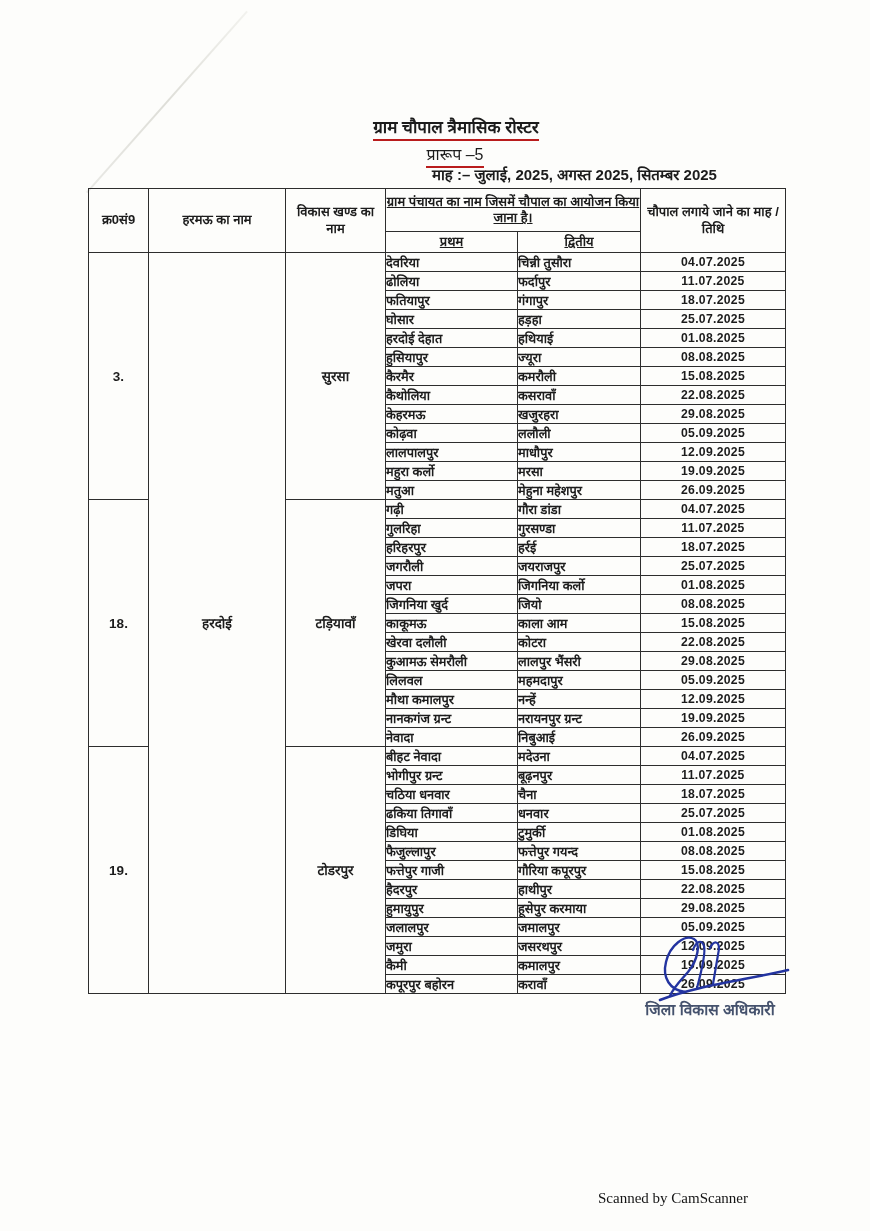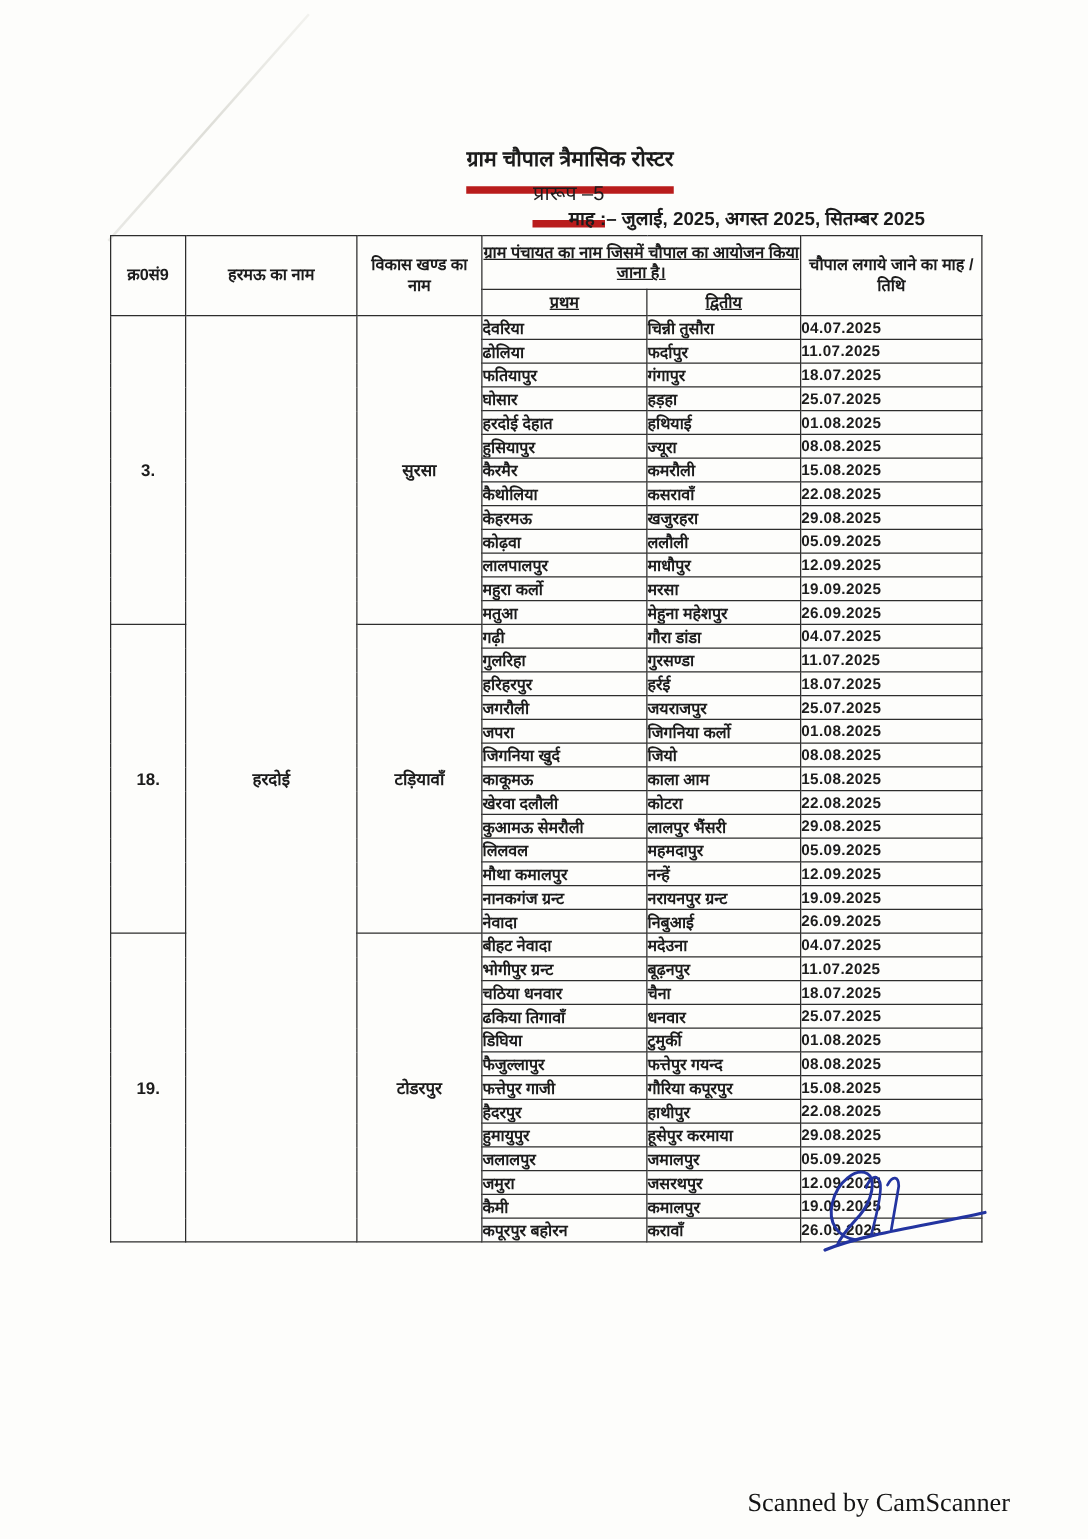--- a/index.html
+++ b/index.html
@@ -29,40 +29,39 @@
     position: absolute;
     left: 300px;
     top: 115px;
     width: 312px;
     text-align: center;
     font-size: 17px;
     font-weight: 700;
   }
   .doc-title span, .doc-subtitle span {
     display: inline-block;
-    border-bottom: 6px solid #b91c1c;
-    padding-bottom: 11px;
+    border-bottom: 2px solid #b91c1c;
+    padding-bottom: 1px;
   }
   .doc-subtitle {
     position: absolute;
     left: 360px;
     top: 143px;
     width: 190px;
     text-align: center;
     font-size: 16px;
     font-weight: 400;
   }
   .doc-monthline {
     position: absolute;
     left: 432px;
     top: 164px;
     font-size: 15px;
     font-weight: 700;
     white-space: nowrap;
-    margin-left: 23px;
   }
   table.roster {
     position: absolute;
     left: 88px;
     top: 188px;
     width: 697px;
     border-collapse: collapse;
     table-layout: fixed;
   }
   table.roster th, table.roster td {
@@ -87,20 +86,21 @@
     vertical-align: middle;
   }
   tr.data-row { height: 17.77px; }
   td.c-name {
     text-align: left;
     padding-left: 6px;
     font-size: 12.8px;
     vertical-align: middle;
   }
   td.c-date {
+    text-align: center;
     font-size: 12.2px;
     letter-spacing: 0.3px;
     vertical-align: middle;
   }
   .signature-wrap {
     position: absolute;
     left: 600px;
     top: 930px;
     width: 220px;
     height: 130px;
@@ -131,21 +131,21 @@
     font-size: 15.5px;
     font-weight: 700;
     color: #45526d;
   }
   .scanner-credit {
     position: absolute;
     left: 598px;
     top: 1190px;
     width: 265px;
     font-family: "Liberation Serif", serif;
-    font-size: 21px;
+    font-size: 15px;
     color: #141414;
     white-space: nowrap;
   }
 </style>
 </head>
 <body>
 
 <div class="crease"></div>
 
 <div class="doc-title">
@@ -384,15 +384,16 @@
     </tbody>
 </table>
 
 <div class="signature-wrap">
   <svg class="signature-svg" viewBox="0 0 170 90" fill="none">
     <path d="M55,62 C40,60 32,48 36,32 C40,15 55,4 64,9 C71,13 68,30 58,42 C51,50 43,58 40,66" stroke="#2334a0" stroke-width="2.4" fill="none" stroke-linecap="round"></path>
     <path d="M63,20 C66,11 72,9 74,16 C76,23 71,43 67,58" stroke="#2334a0" stroke-width="2.2" fill="none" stroke-linecap="round"></path>
     <path d="M80,18 C84,10 89,11 89,19 L83,54" stroke="#2334a0" stroke-width="2.2" fill="none" stroke-linecap="round"></path>
     <path d="M30,70 C65,56 115,50 158,40" stroke="#2334a0" stroke-width="2.6" fill="none" stroke-linecap="round"></path>
   </svg>
+  <div class="signature-line1">जिला विकास अधिकारी</div>
 </div>
 
 <div class="scanner-credit">Scanned by CamScanner</div>
 
 </body></html>

